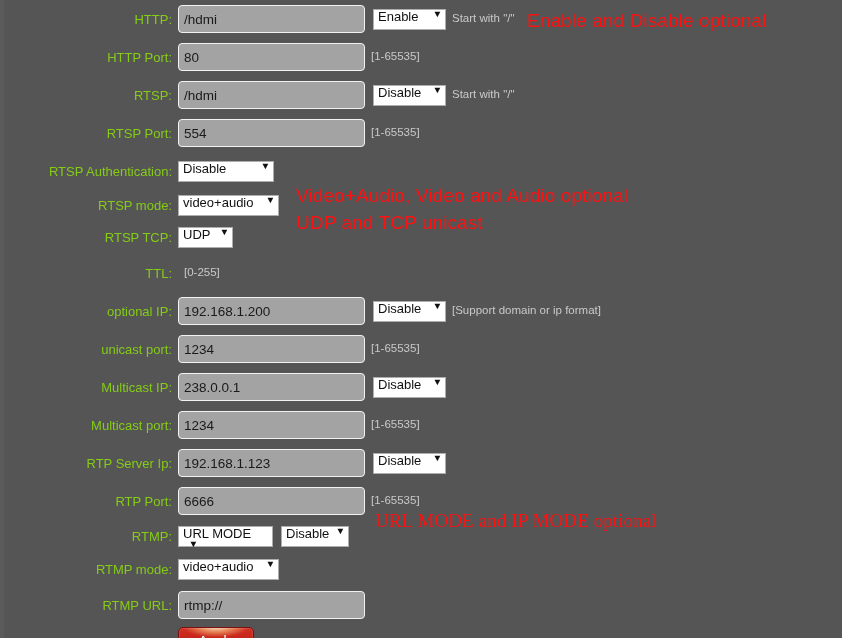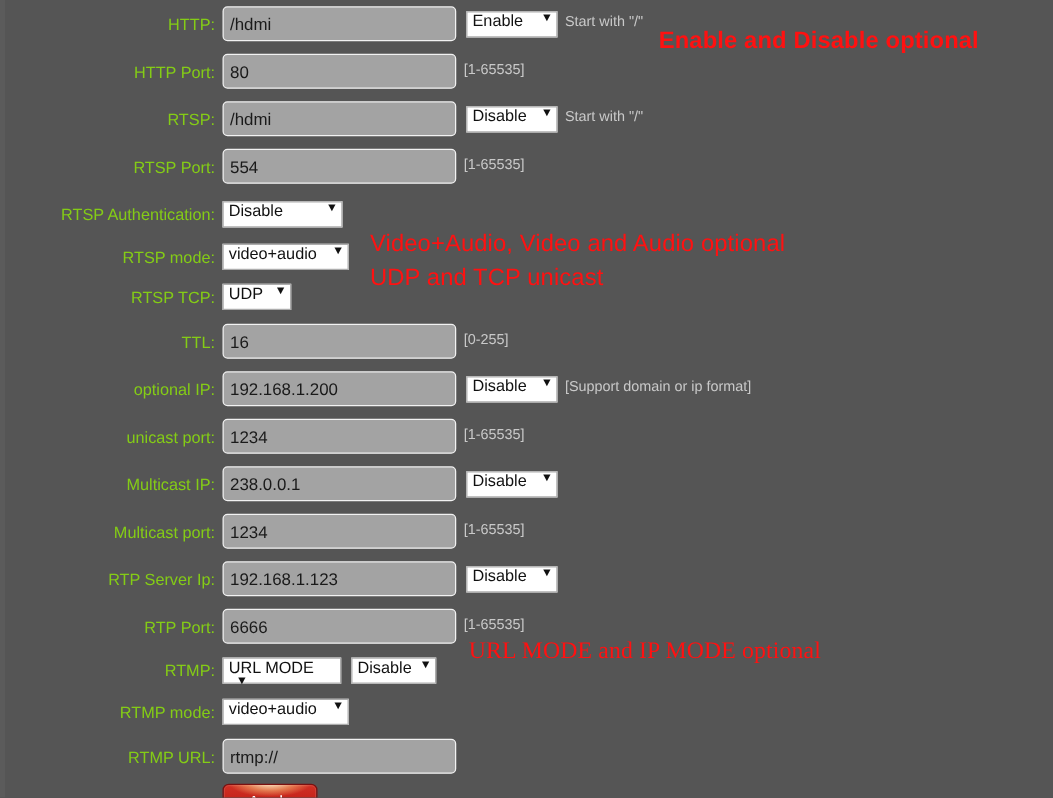--- a/index.html
+++ b/index.html
@@ -97,21 +97,21 @@
   .gap-sel { margin-left: 8px; }
 
   .note {
     position: absolute;
     color: #ff1111;
     font-size: 19px;
     white-space: nowrap;
     line-height: 1.15;
     letter-spacing: 0.1px;
   }
-  #note-enable   { left: 527px; top: 22px; font-weight: bold; }
+  #note-enable   { left: 527px; top: 10px; }
   #note-rtsp1    { left: 296px; top: 185px; }
   #note-rtsp2    { left: 296px; top: 212px; }
   #note-rtmp     { left: 375px; top: 510px; font-family: Liberation Serif, serif; }
 
   .apply-wrap {
     display: flex;
     align-items: center;
     height: 34px;
   }
   .apply-btn {
@@ -204,21 +204,20 @@
       <div class="sel w-udp">
         <span>UDP</span>
         <span class="arrow">▼</span>
       </div>
     </div>
   </div>
 
   <div class="row">
     <div class="label">TTL:</div>
     <div class="field">
-      <input class="text" type="text" value="16" style="">
       <div class="hint">[0-255]</div>
     </div>
   </div>
 
   <div class="row">
     <div class="label">optional IP:</div>
     <div class="field">
       <input class="text" type="text" value="192.168.1.200" style="">
       <div class="sel w-enable gap-sel">
         <span>Disable</span>

